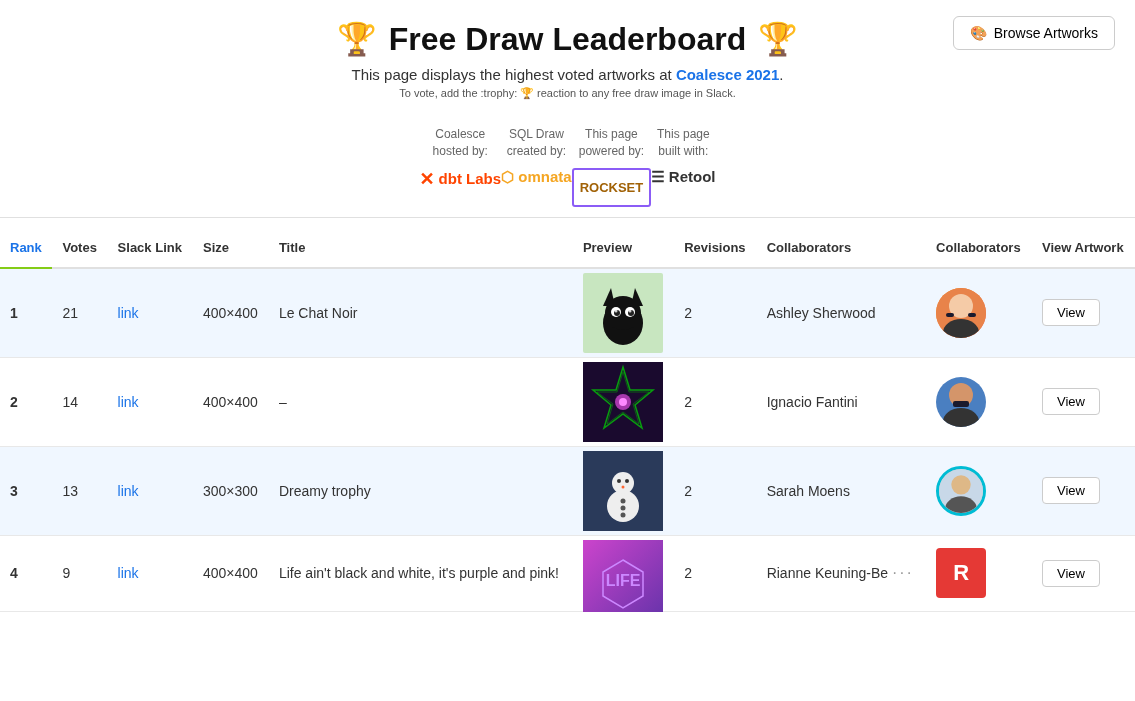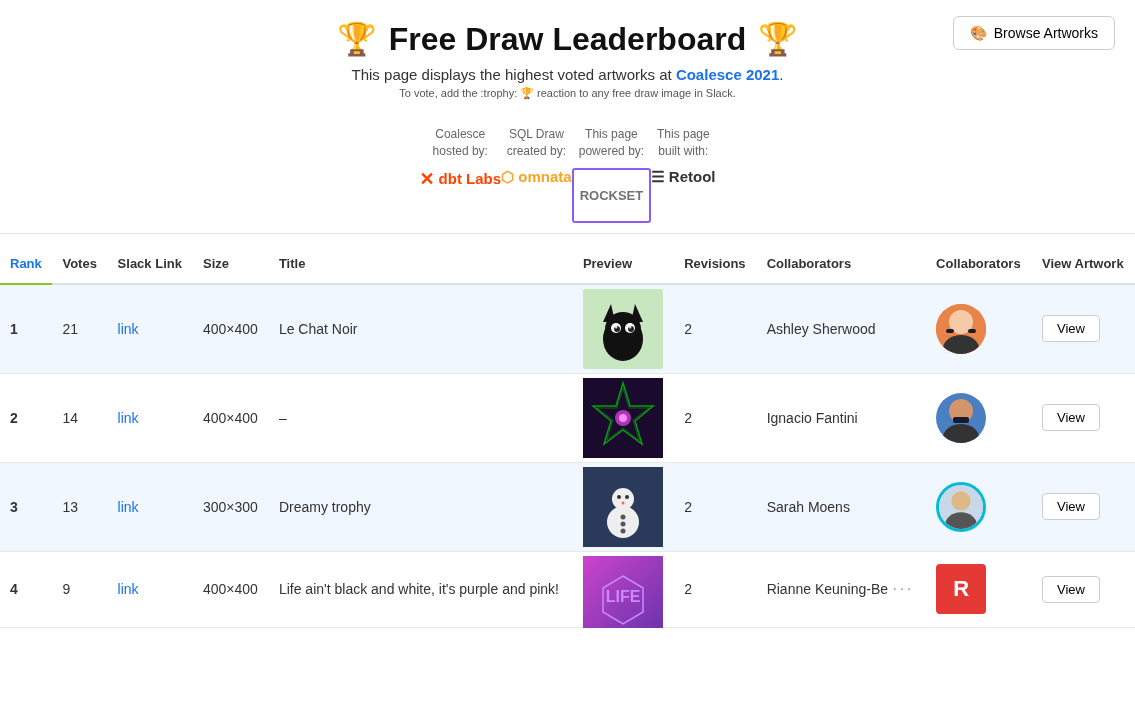--- a/index.html
+++ b/index.html
@@ -27,21 +27,21 @@
       gap: 6px;
     }
 
     .sponsors { display: flex; justify-content: center; margin: 16px 0 8px; }
     .sponsor-col { text-align: center; }
     .sponsor-col .label { font-size: 12px; color: #666; line-height: 1.4; }
     .sponsor-logo { margin-top: 8px; font-size: 15px; font-weight: 700; display: flex; align-items: center; gap: 4px; justify-content: center; }
     .dbt-logo { color: #ff4400; }
     .dbt-x { font-size: 18px; }
     .omnata-logo { color: #f5a623; }
-    .rockset-logo { color: #737373; border: 2px solid #8b5cf6; padding: 18px 6px; border-radius: 3px; font-size: 13px; }
+    .rockset-logo { color: #a16207; border: 2px solid #8b5cf6; padding: 10px 6px; border-radius: 3px; font-size: 13px; }
     .retool-logo { color: #333; }
 
     hr { border: none; border-top: 1px solid #e0e0e0; margin: 10px 0; }
 
     .table-container { margin: 10px 0 0; overflow-y: auto; max-height: 490px; }
 
     table { width: 100%; border-collapse: collapse; }
     thead tr { background: #fff; border-bottom: 2px solid #e0e0e0; }
     th {
       padding: 12px 10px;

